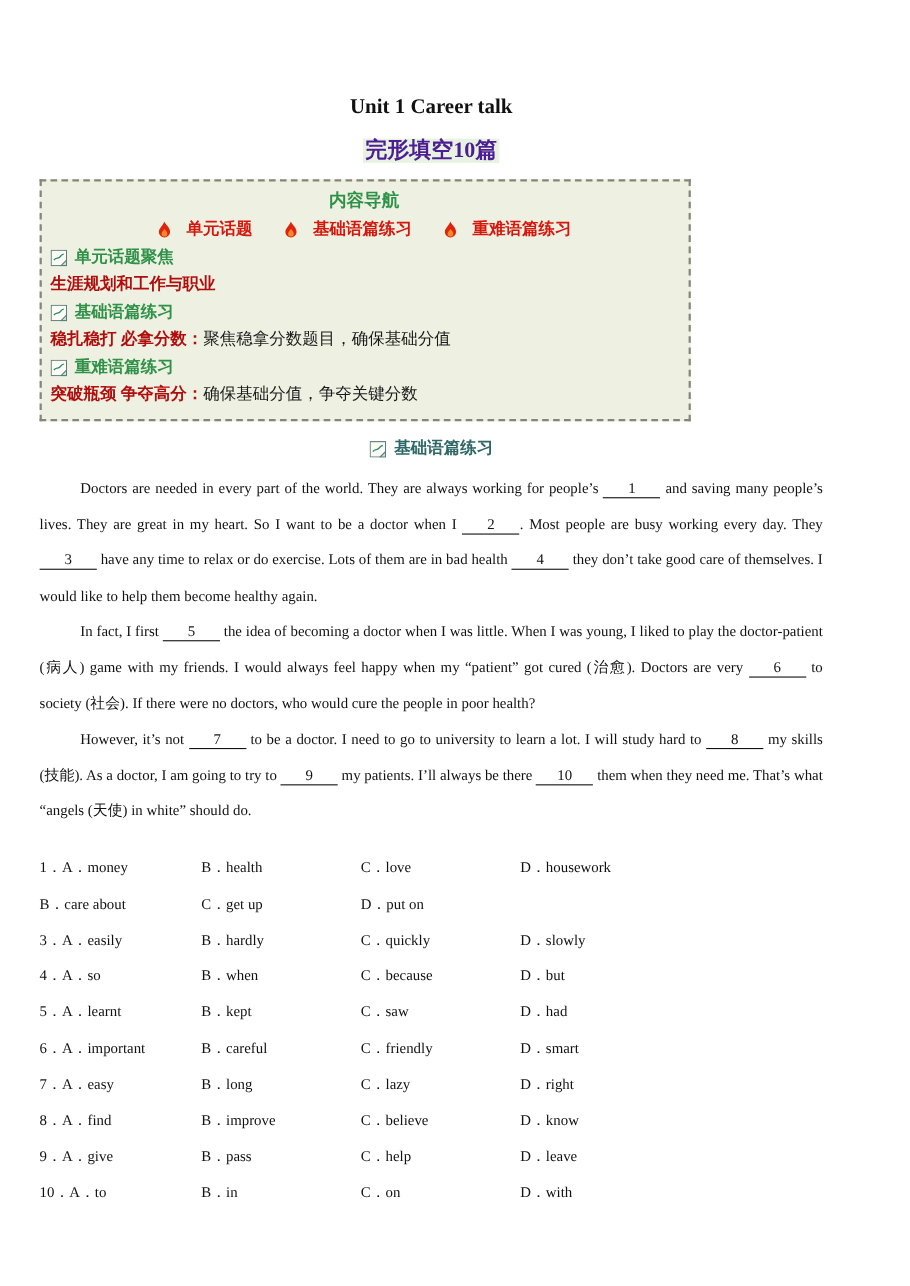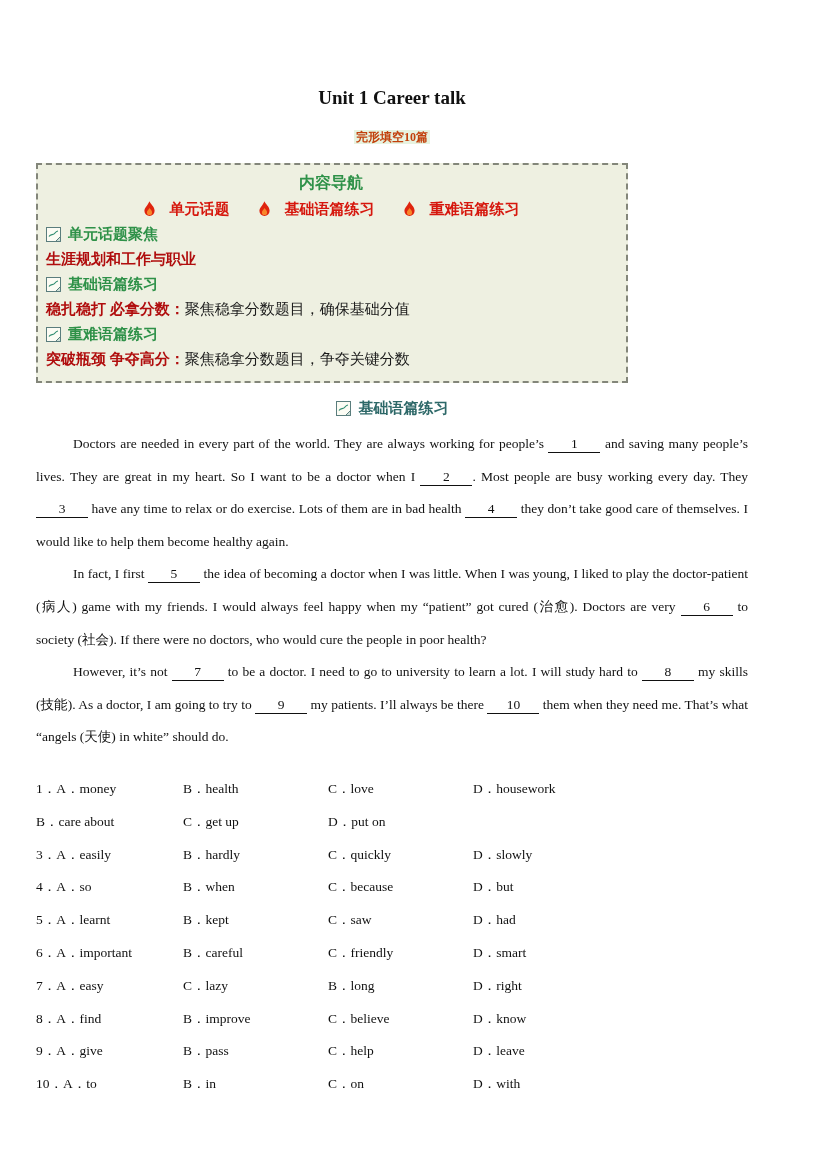--- a/index.html
+++ b/index.html
@@ -9,21 +9,21 @@
     font-family:"Liberation Serif", serif;
   }
   .doc { padding:86px 79px 0 36px; box-sizing:border-box; }
 
   .title {
     margin:0; text-align:center;
     font-size:19px; font-weight:bold; line-height:24px;
   }
   .subtitle {
     margin-top:16px; text-align:center;
-    font-size:12px; font-weight:bold; color:#c2410c; line-height:22px;
+    font-size:20px; font-weight:bold; color:#4c1d95; line-height:22px;
   }
   .subtitle .hl { background:#e7f3e0; padding:0 2px; }
 
   .navbox {
     margin-top:15px; box-sizing:border-box;
     width:592px; min-height:220px;
     border:2px dashed #83867a; background:#eef0e1;
     padding:5px 10px 8px 8px;
   }
   .navbox-title {
@@ -146,21 +146,21 @@
         <svg width="15" height="15" viewBox="0 0 15 15">
             <rect x="0.5" y="0.5" width="14" height="14" fill="#fcfcf4" stroke="#5a7d7d"></rect>
             <path d="M3 9.5 C5 6.5 7 8.8 9 6 C10 4.6 11 4.1 12 4" stroke="#2e8b6e" stroke-width="1.2" fill="none"></path>
             <path d="M9.5 14.5 L14.5 14.5 L14.5 9.5 Z" fill="#cfe0d8" stroke="#5a7d7d"></path>
           </svg>
       </span>
       <span>重难语篇练习</span>
     </div>
 
     <div class="nav-row row-mixed">
-      <span class="lead">突破瓶颈 争夺高分：</span><span class="rest">聚焦稳拿分数题目，争夺关键分数</span>
+      <span class="lead">突破瓶颈 争夺高分：</span><span class="rest">确保基础分值，争夺关键分数</span>
     </div>
   </div>
 
   <div class="section-head">
     <span class="icon page-icon">
       <svg width="15" height="15" viewBox="0 0 15 15">
           <rect x="0.5" y="0.5" width="14" height="14" fill="#fcfcf4" stroke="#5a7d7d"></rect>
           <path d="M3 9.5 C5 6.5 7 8.8 9 6 C10 4.6 11 4.1 12 4" stroke="#2e8b6e" stroke-width="1.2" fill="none"></path>
           <path d="M9.5 14.5 L14.5 14.5 L14.5 9.5 Z" fill="#cfe0d8" stroke="#5a7d7d"></path>
         </svg>
@@ -205,22 +205,22 @@
         <div class="q-cell">D．had</div>
       </div>
       <div class="q-row">
         <div class="q-cell">6．A．important</div>
         <div class="q-cell">B．careful</div>
         <div class="q-cell">C．friendly</div>
         <div class="q-cell">D．smart</div>
       </div>
       <div class="q-row">
         <div class="q-cell">7．A．easy</div>
+        <div class="q-cell">B．long</div>
         <div class="q-cell">C．lazy</div>
-        <div class="q-cell">B．long</div>
         <div class="q-cell">D．right</div>
       </div>
       <div class="q-row">
         <div class="q-cell">8．A．find</div>
         <div class="q-cell">B．improve</div>
         <div class="q-cell">C．believe</div>
         <div class="q-cell">D．know</div>
       </div>
       <div class="q-row">
         <div class="q-cell">9．A．give</div>

